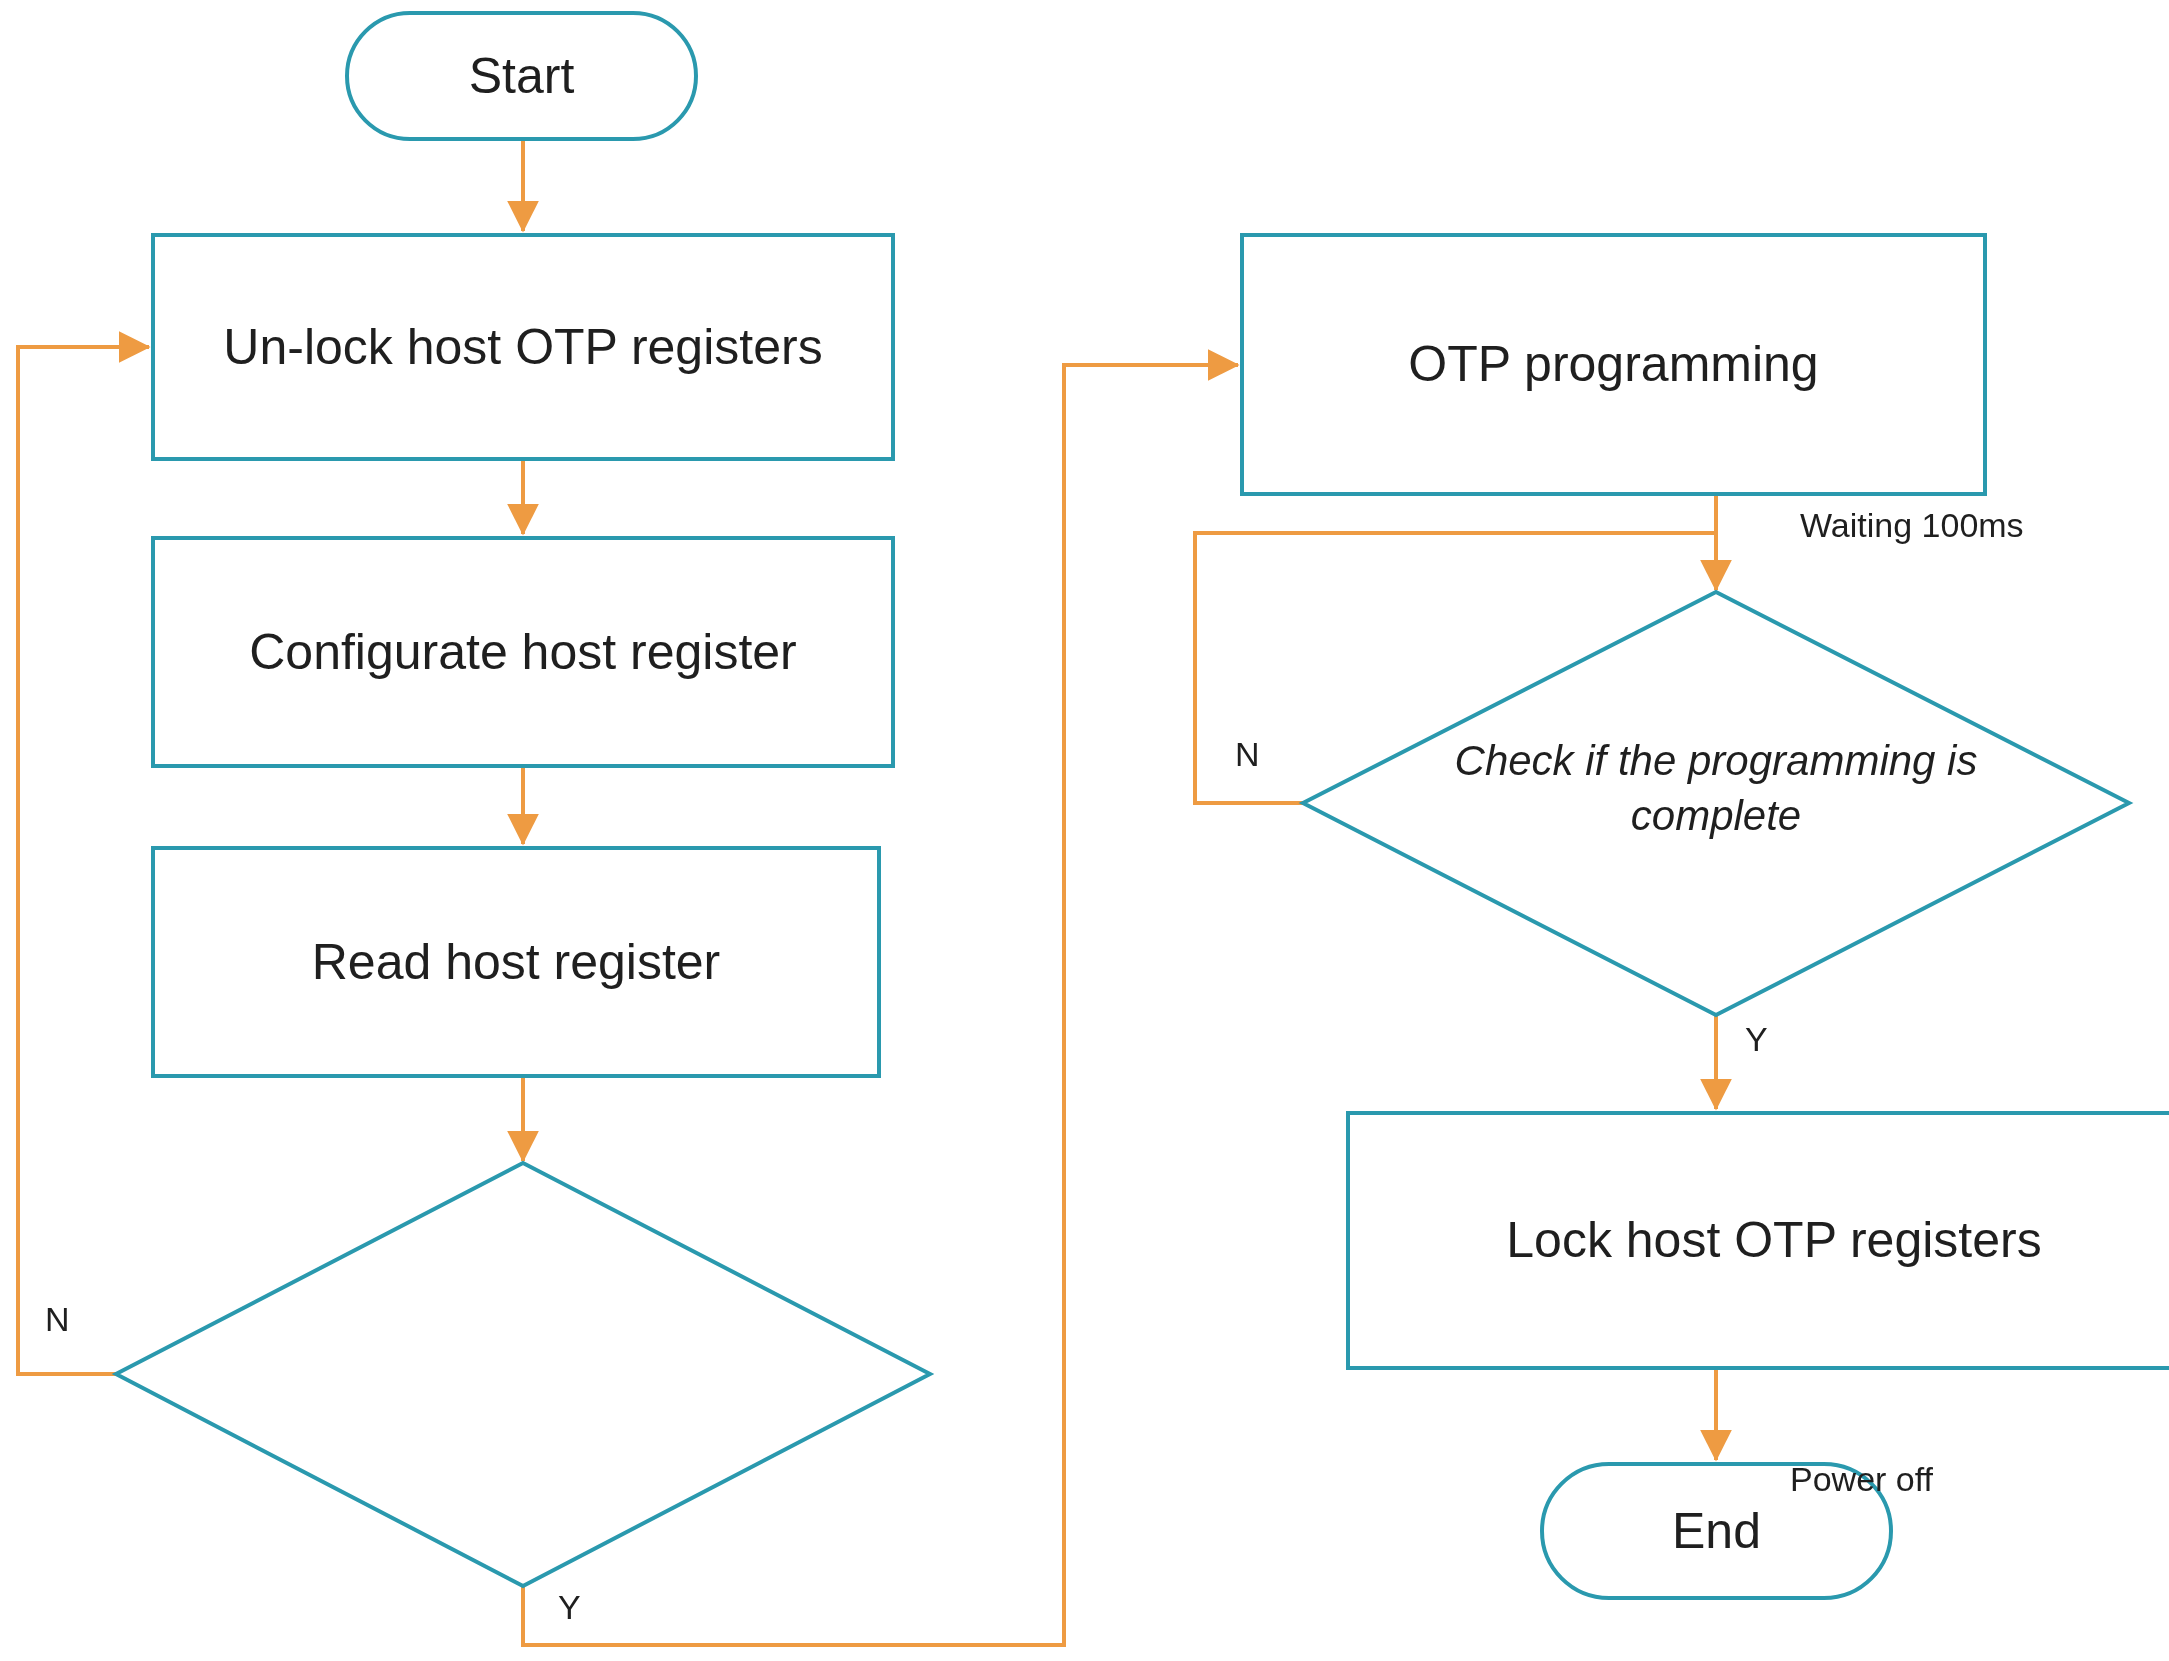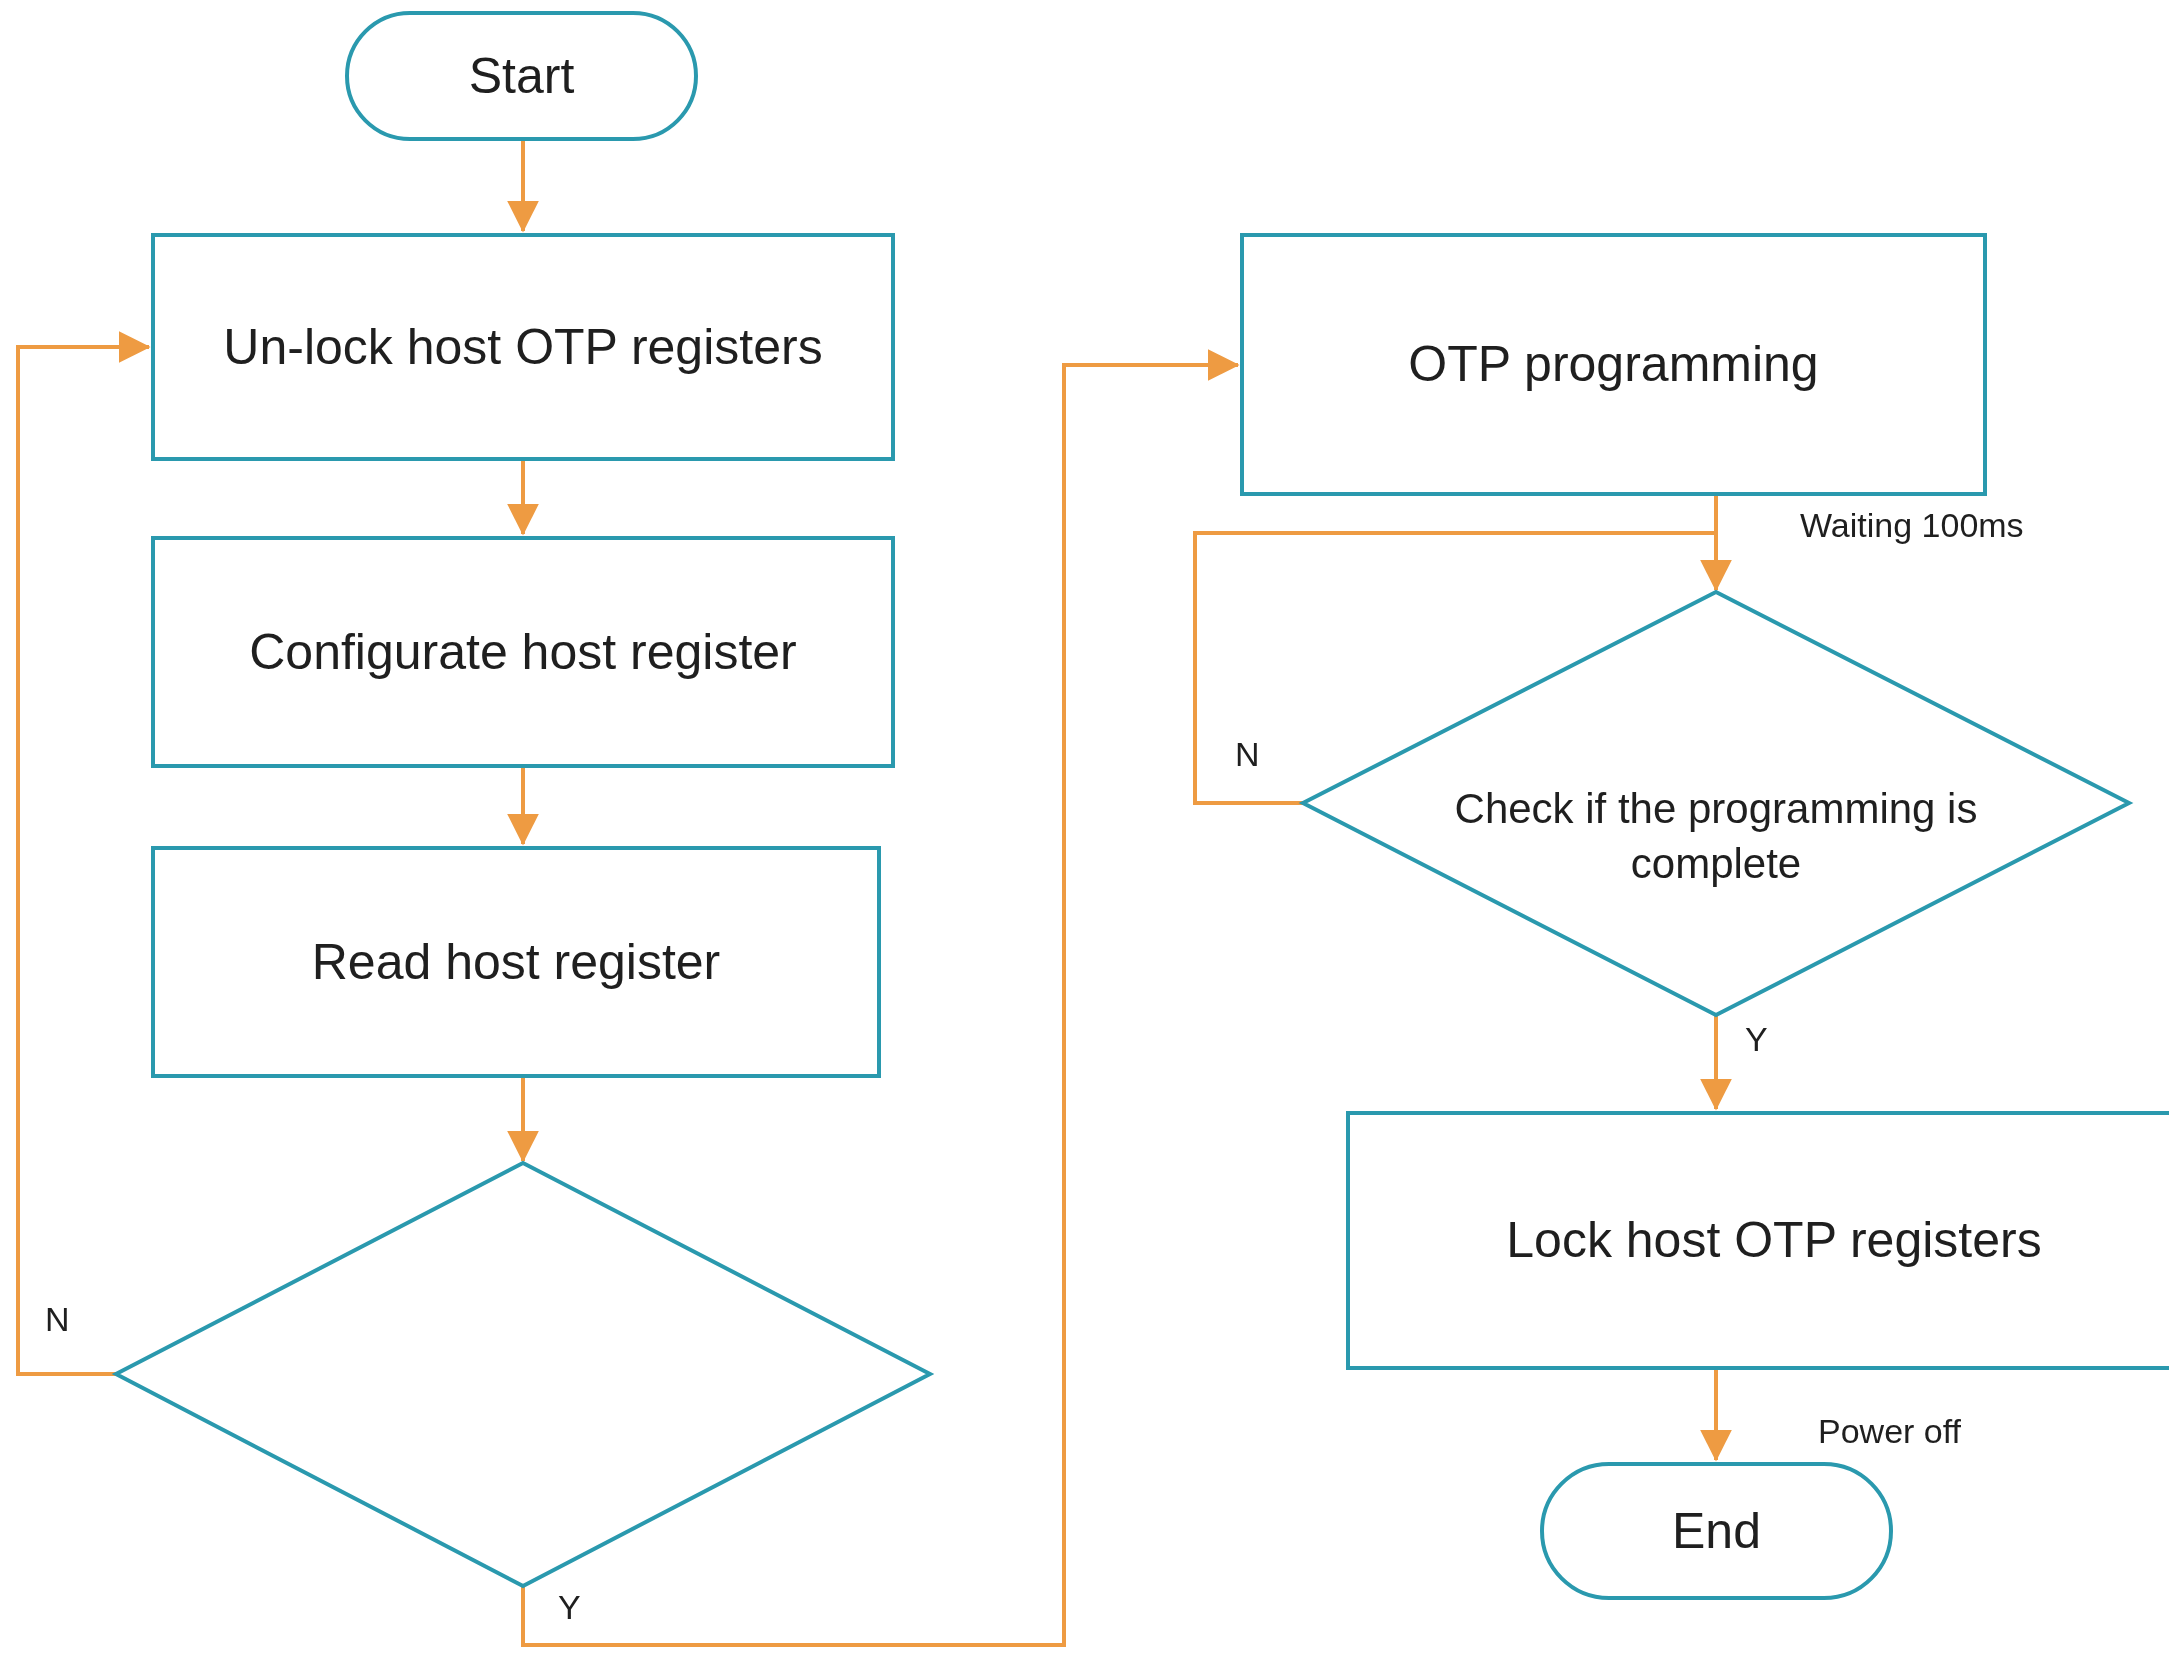--- a/index.html
+++ b/index.html
@@ -113,28 +113,28 @@
 
   <div class="node process" style="left:1346px; top:1111px; width:856px; height:259px;">
     <span>Lock host OTP registers</span>
   </div>
 
   <div class="node terminator" style="left:1540px; top:1462px; width:353px; height:138px;">
     <span>End</span>
   </div>
 
 
-  <div class="diamond-label" style="left:1386px; top:737px; width:660px; height:200px;">Check if the programming is
+  <div class="diamond-label" style="left:1386px; top:689px; width:660px; height:200px;font-style:italic;">Check if the programming is
 complete</div>
 
   <div class="edge-label" style="left:45px; top:1300px;">N</div>
 
   <div class="edge-label" style="left:558px; top:1588px;">Y</div>
 
   <div class="edge-label" style="left:1800px; top:506px;">Waiting 100ms</div>
 
   <div class="edge-label" style="left:1235px; top:735px;">N</div>
 
   <div class="edge-label" style="left:1745px; top:1020px;">Y</div>
 
-  <div class="edge-label" style="left:1790px; top:1412px;margin-left:28px;">Power off</div>
+  <div class="edge-label" style="left:1790px; top:1460px;">Power off</div>
 
 </div>
 
 </body></html>

